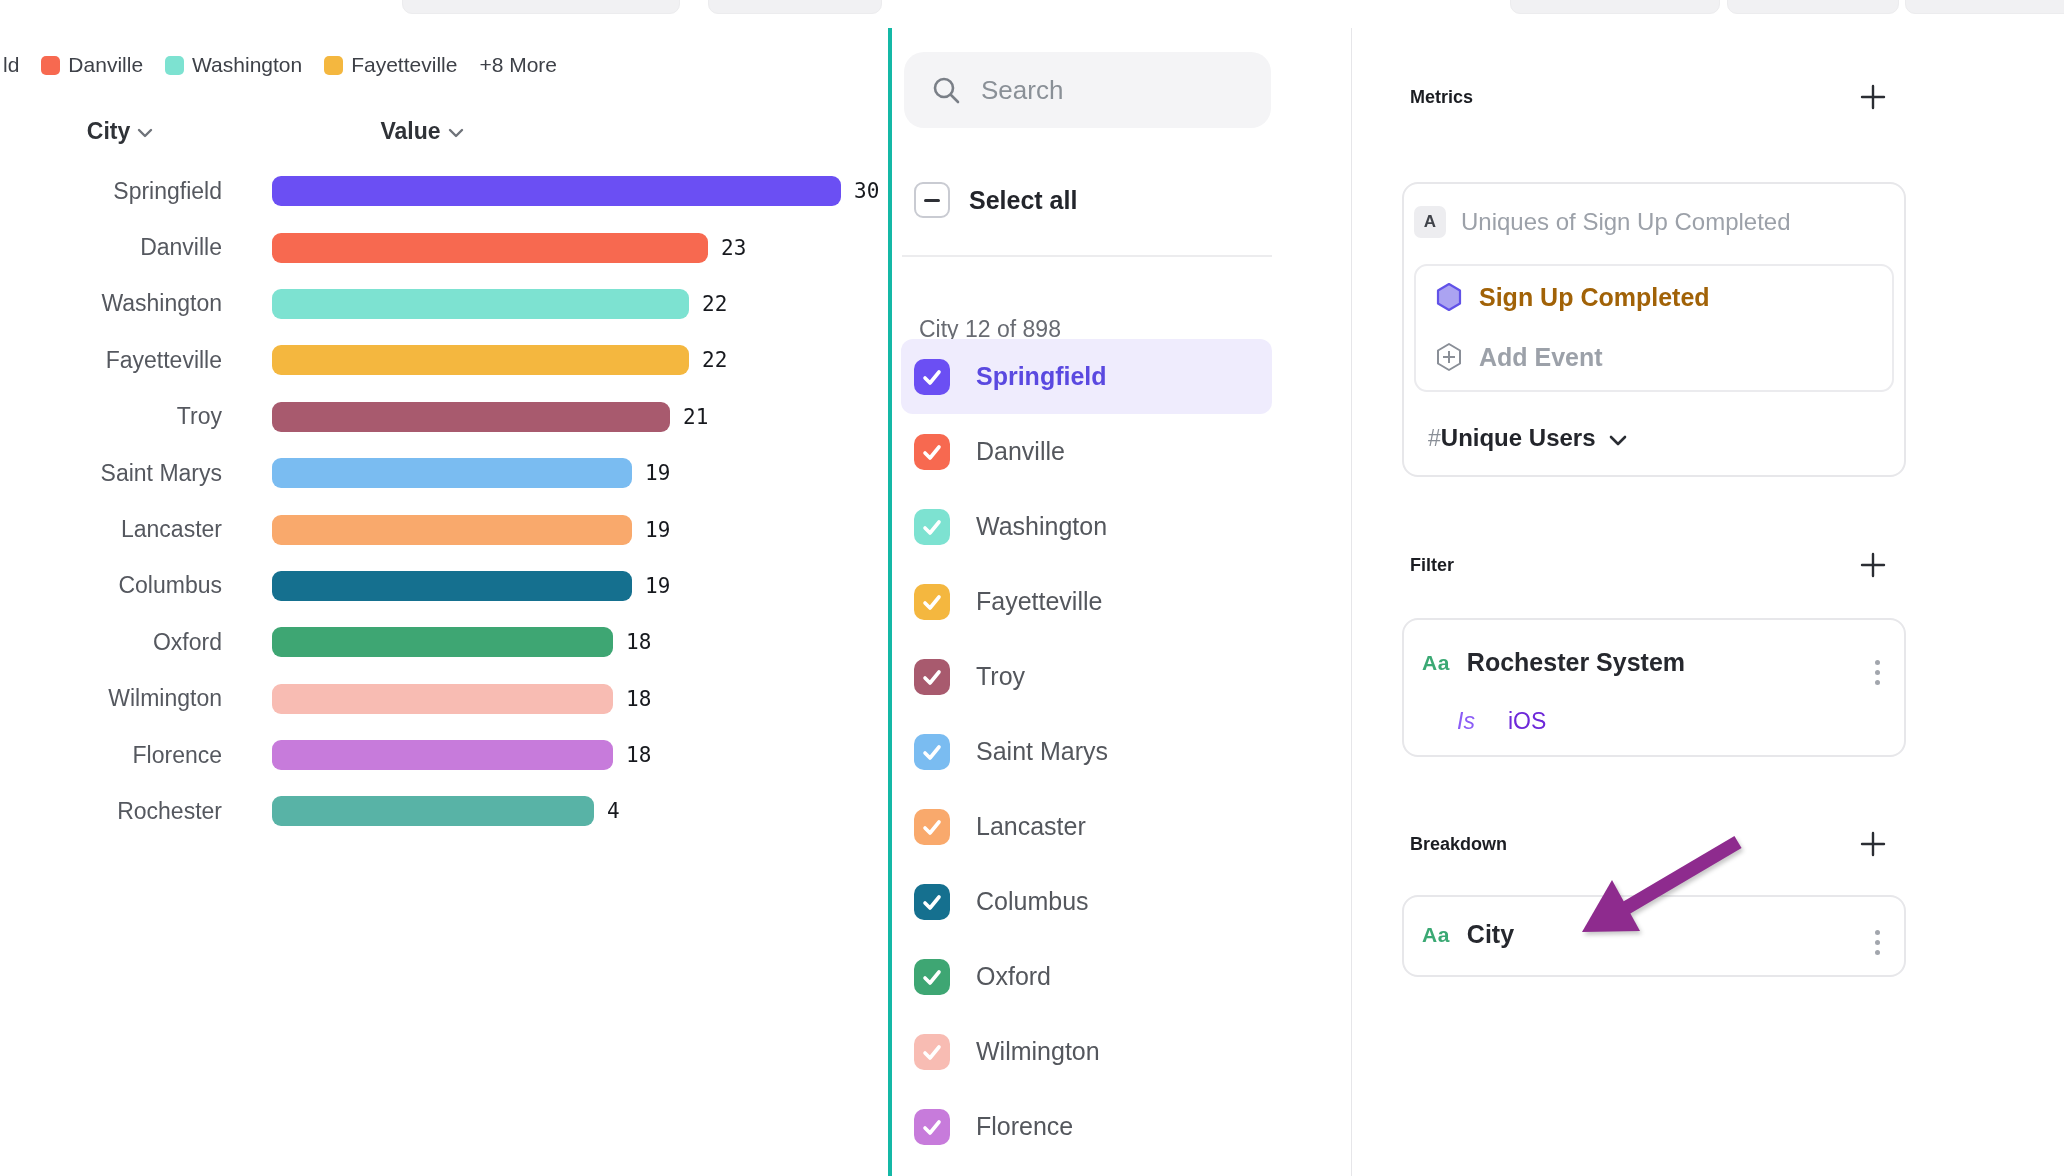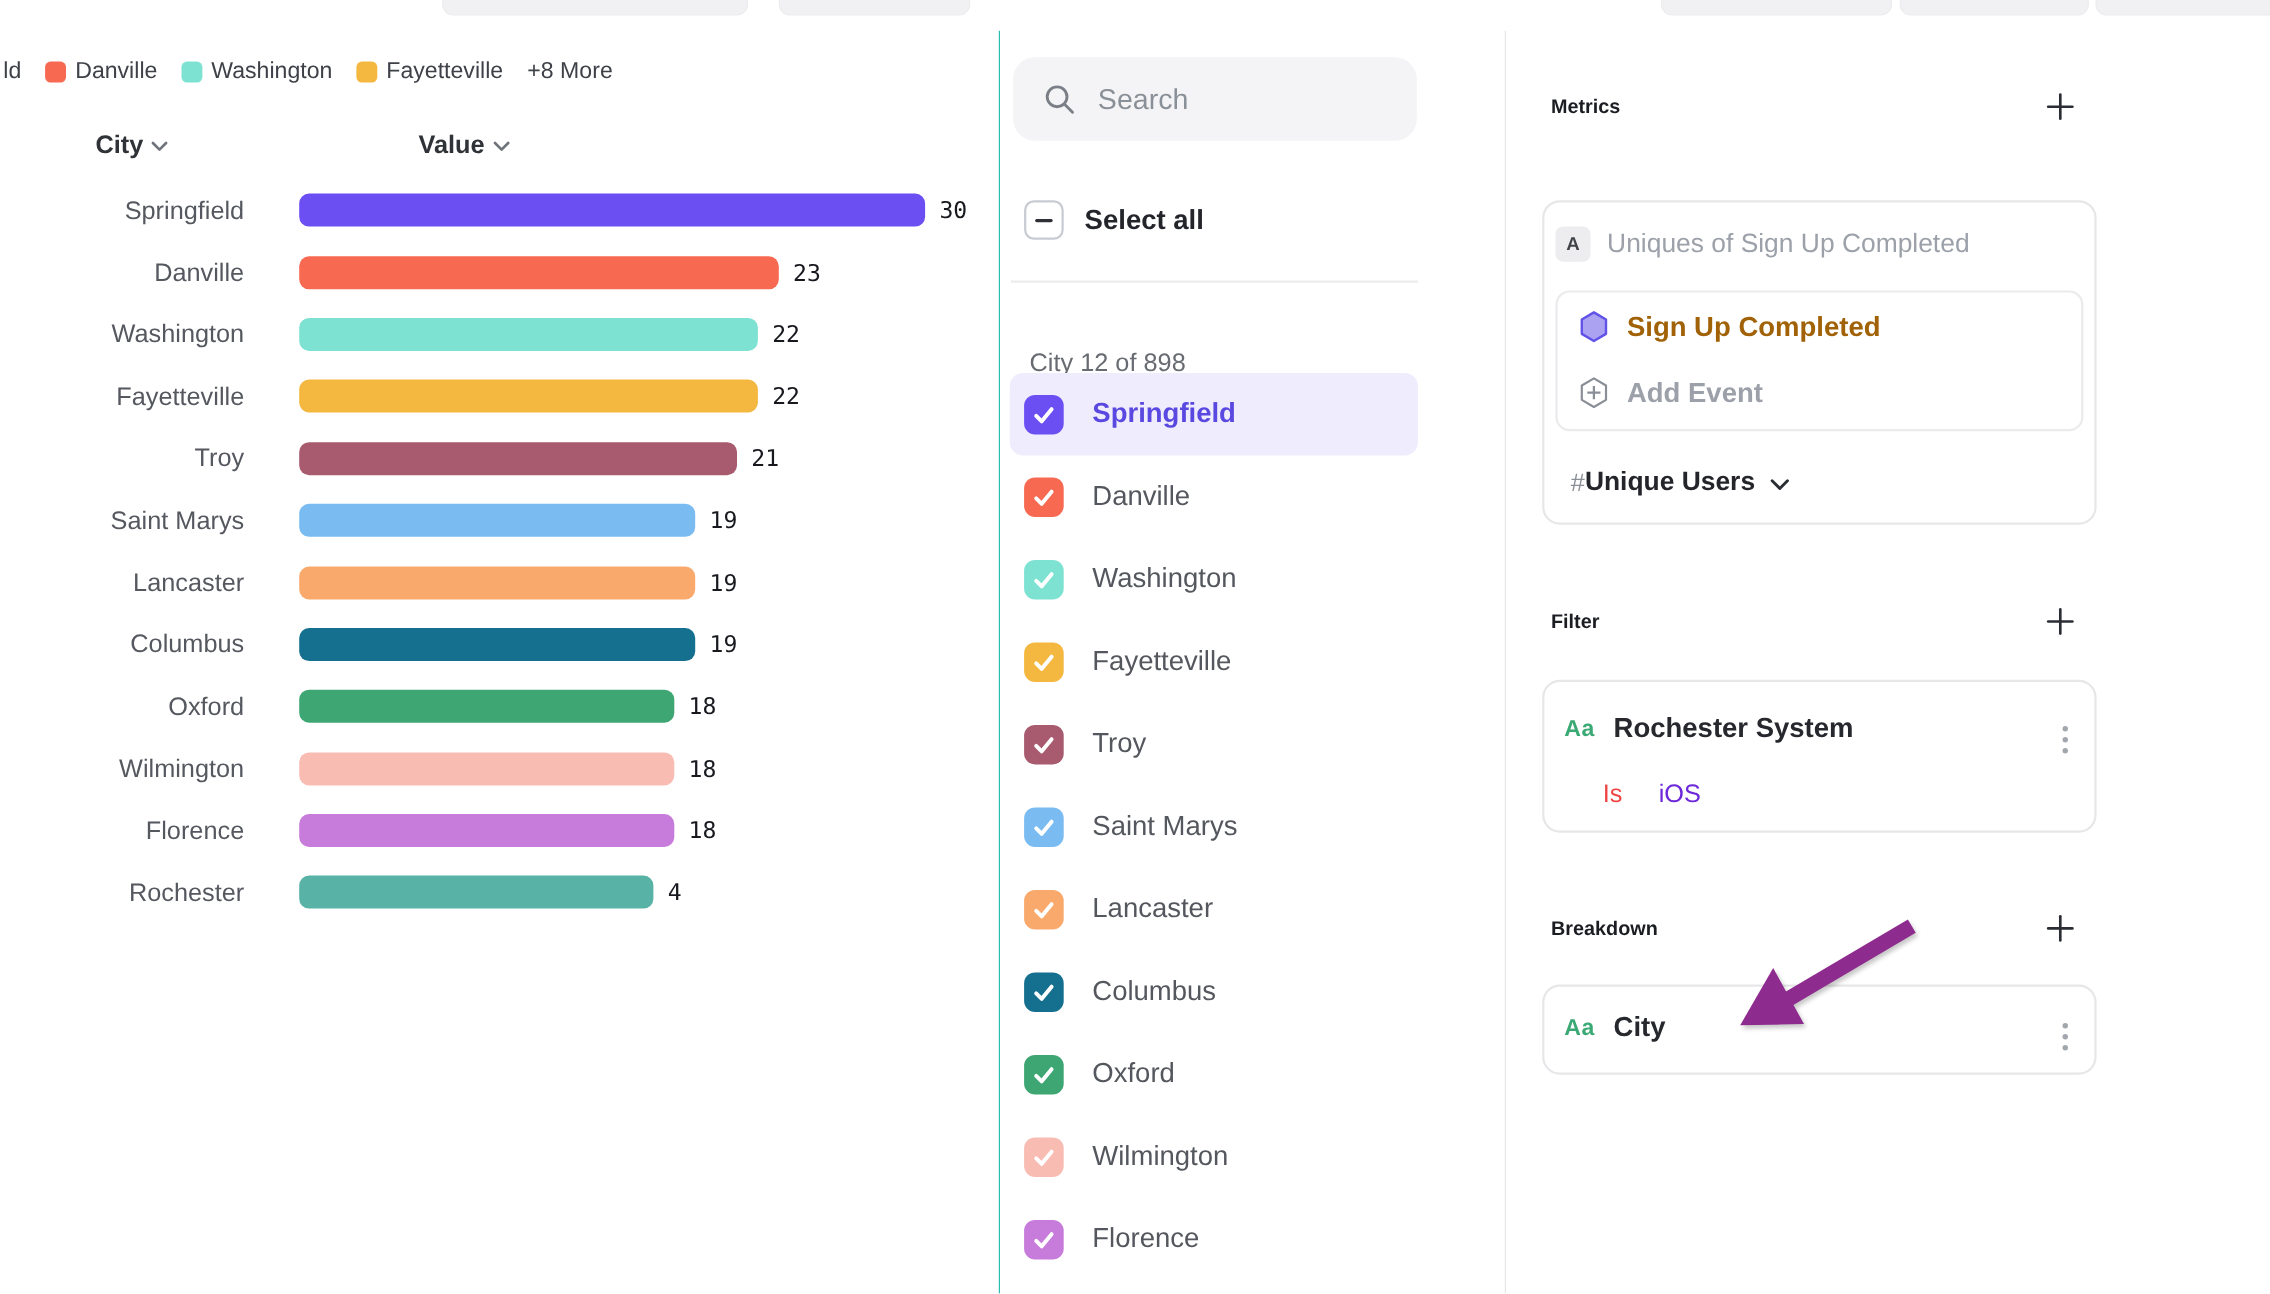--- a/index.html
+++ b/index.html
@@ -25,22 +25,22 @@
   #hdr-value{width:300px;margin-left:32px;}
   .hdr svg{margin-top:3px;}
 
   #chart-rows{position:absolute;left:0;top:163px;}
   .c-row{display:flex;align-items:center;height:56.4px;}
   .c-label{width:222px;text-align:right;font-size:23px;color:#55585F;}
   .c-bar{height:30px;border-radius:9px;margin-left:50px;flex:0 0 auto;}
   .c-value{margin-left:13px;font-family:"DejaVu Sans Mono", monospace;font-size:21px;color:#17191E;}
 
   
-  #picker{position:absolute;left:908px;top:28px;width:459px;height:1148px;
-          border-left:1px solid #14b8a6;border-right:1px solid #E6E6E9;background:#fff;}
+  #picker{position:absolute;left:888px;top:28px;width:459px;height:1148px;
+          border-left:4px solid #14b8a6;border-right:1px solid #E6E6E9;background:#fff;}
   #search-box{position:absolute;left:12px;top:24px;width:367px;height:76px;border-radius:20px;
               background:#F4F4F6;display:flex;align-items:center;}
   #search-box svg{margin-left:27px;flex:0 0 auto;}
   #search-input{border:none;outline:none;background:transparent;margin-left:18px;width:250px;
                 font-size:26px;color:#3C3F45;font-family:"Liberation Sans",sans-serif;}
   #search-input::placeholder{color:#8A9097;}
 
   #select-all{position:absolute;left:22px;top:154px;display:flex;align-items:center;cursor:pointer;}
   #select-all-box{width:36px;height:36px;border:2px solid #C9CBD2;border-radius:9px;background:#fff;
                   display:flex;align-items:center;justify-content:center;box-sizing:border-box;}
@@ -78,21 +78,21 @@
   #measure-hash{font-size:23px;color:#8A8F97;}
   #measure-label{font-size:24px;font-weight:700;color:#23252B;}
   #measure-row svg{margin-left:13px;margin-top:4px;}
 
   #filter-head{top:550px;}
   #filter-card{top:618px;height:139px;}
   .prop-row{position:absolute;left:18px;display:flex;align-items:center;}
   .aa-badge{font-size:21px;font-weight:700;color:#3BA974;letter-spacing:0.5px;}
   .prop-name{margin-left:17px;font-size:25px;font-weight:700;color:#26282E;}
   #filter-op-row{position:absolute;left:53px;top:88px;display:flex;align-items:center;font-size:23px;}
-  #filter-op{color:#ef4444;}
+  #filter-op{color:#8b5cf6;font-style:italic;}
   #filter-val{margin-left:33px;color:#6d28d9;font-weight:500;}
   .kebab{position:absolute;right:18px;display:flex;flex-direction:column;gap:5px;cursor:pointer;padding:6px;}
   .kebab i{width:5px;height:5px;border-radius:50%;background:#A2A6AD;display:block;}
 
   #breakdown-head{top:829px;}
   #breakdown-card{top:895px;height:82px;}
 
   #annotation-arrow{position:absolute;left:1556px;top:826px;pointer-events:none;
                     filter:drop-shadow(2px 3px 2px rgba(0,0,0,0.22));z-index:5;}
 </style>

